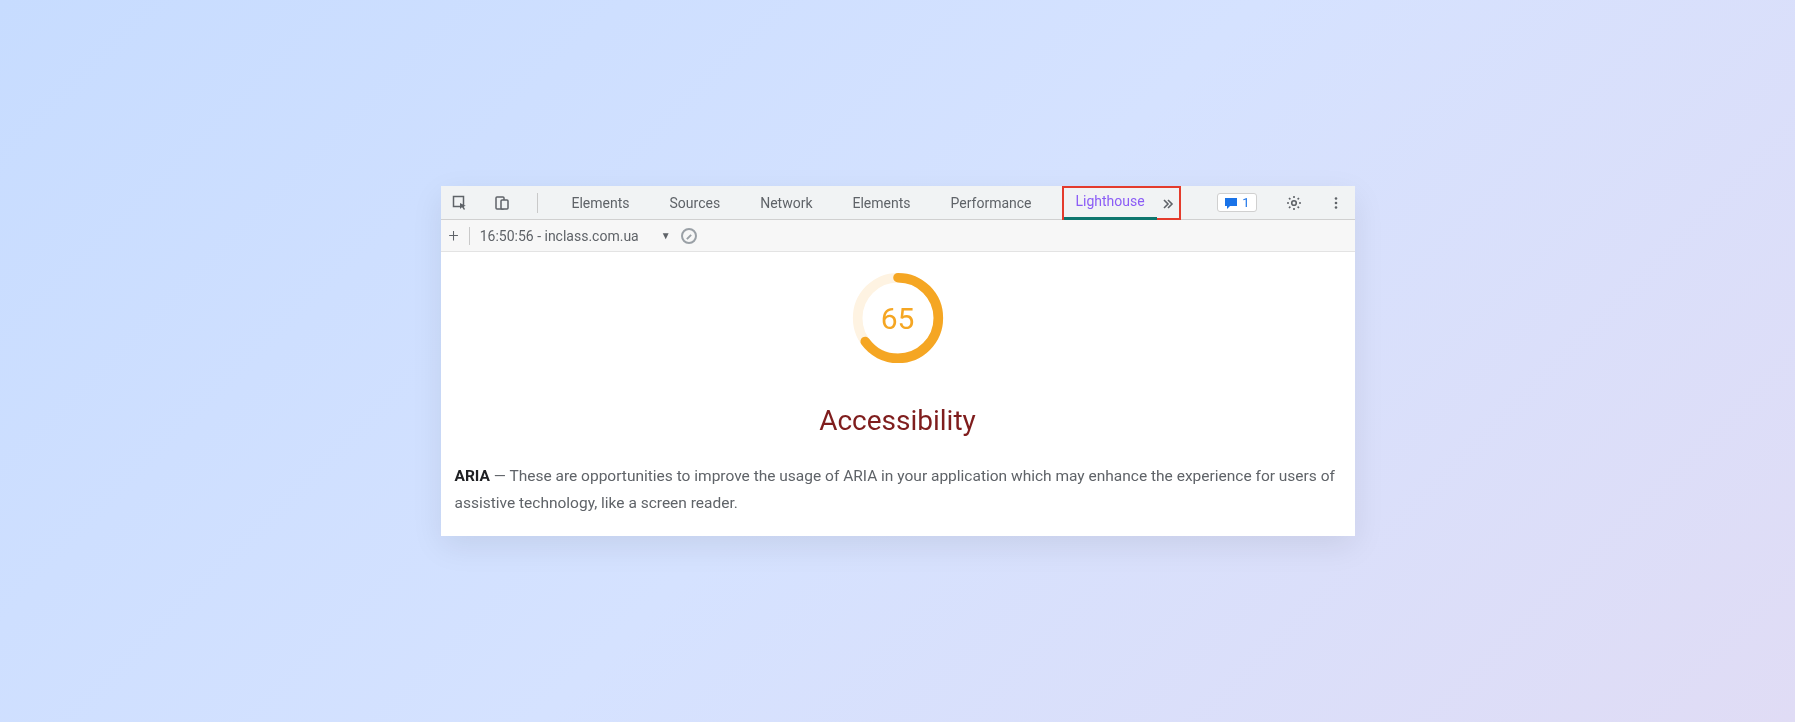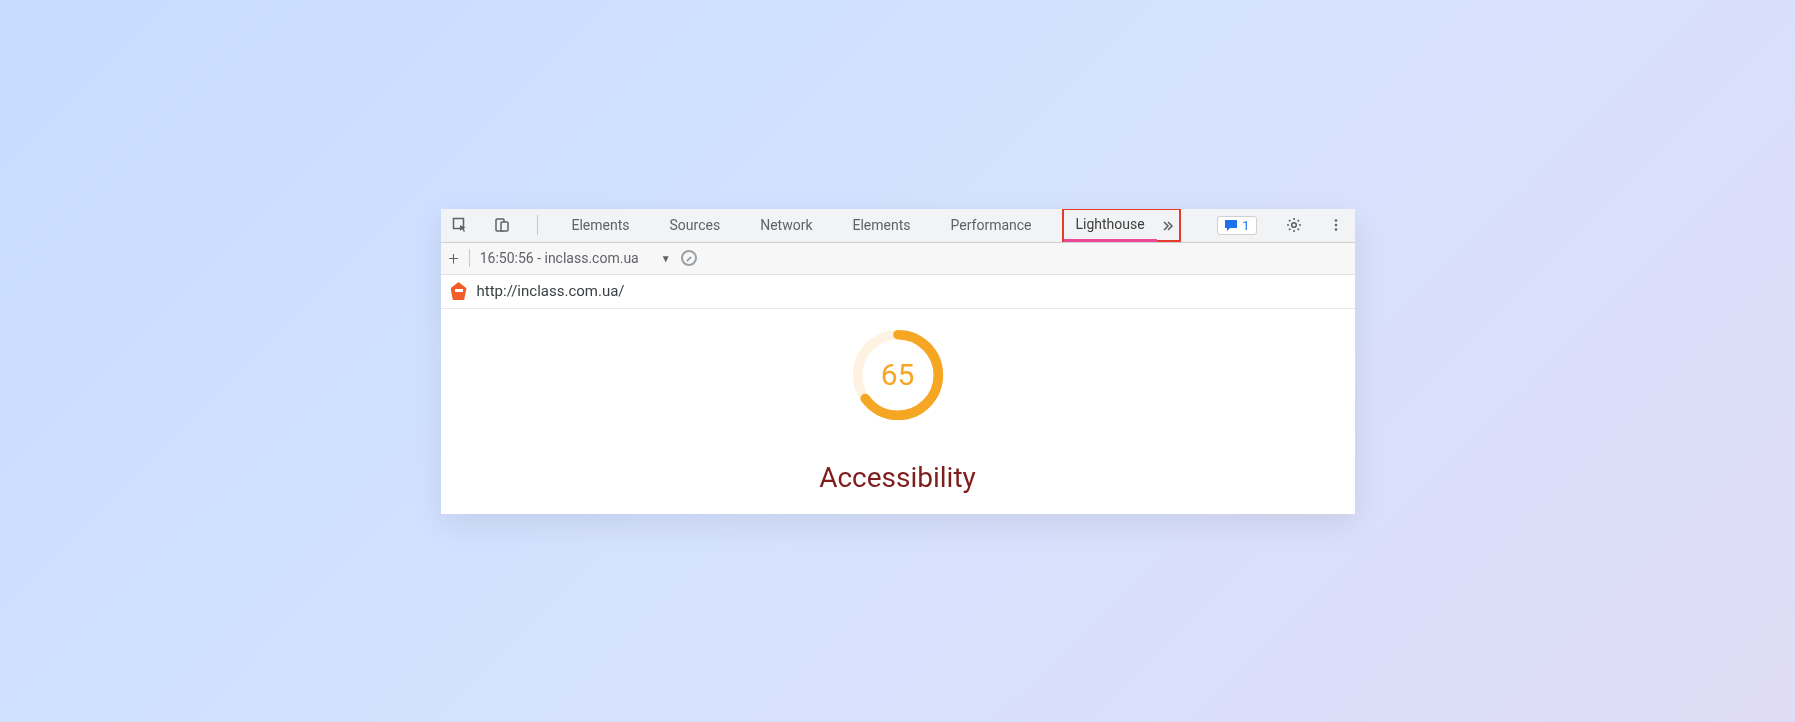--- a/index.html
+++ b/index.html
@@ -37,22 +37,22 @@
     color:#5f6368;
   }
   .tabbar .divider { width:1px; height:20px; background:#c9c9c9; margin:0 6px; }
   .tab {
     padding: 0 12px;
     height: 34px;
     display:flex; align-items:center;
     cursor:pointer;
   }
   .tab.active {
-    border-bottom: 3px solid #ec4899;
-    color:#404040;
+    border-bottom: 3px solid #0f766e;
+    color:#8b5cf6;
   }
   .tab-highlight {
     border: 2px solid #e43b2c;
     display:flex; align-items:center;
     height:34px;
     margin-left:2px;
   }
   .spacer { flex:1; }
   .badge-msg {
     display:flex; align-items:center; gap:4px;
@@ -192,31 +192,30 @@
   <div class="subbar">
     <div class="plus">+</div>
     <div class="pipe"></div>
     <div class="rundrop">
       <span>16:50:56 - inclass.com.ua</span>
       <span class="tri">▼</span>
     </div>
     <div class="clearcircle"></div>
   </div>
 
-  <div class="urlbar">
-    <div class="lh-logo"></div>
-    <span>http://inclass.com.ua/</span>
-  </div>
 
   <div class="report">
     <div class="gauge-wrap">
       <div class="gauge">
         <svg viewBox="0 0 100 100">
           <circle cx="50" cy="50" r="42" fill="none" stroke="#fef3e2" stroke-width="10"></circle>
           <circle id="gauge-arc" cx="50" cy="50" r="42" fill="none" stroke="#f5a623" stroke-width="10" stroke-linecap="round" stroke-dasharray="263.9" stroke-dashoffset="92.4"></circle>
         </svg>
         <div class="num">65</div>
       </div>
       <div class="cat-title">Accessibility</div>
     </div>
+    <div class="aria-block">
+      <b>ARIA</b><span>  —  </span><span>These are opportunities to improve the usage of ARIA in your application which may enhance the experience for users of assistive technology, like a screen reader.</span>
+    </div>
   </div>
 
 </div>
 
 </body></html>

